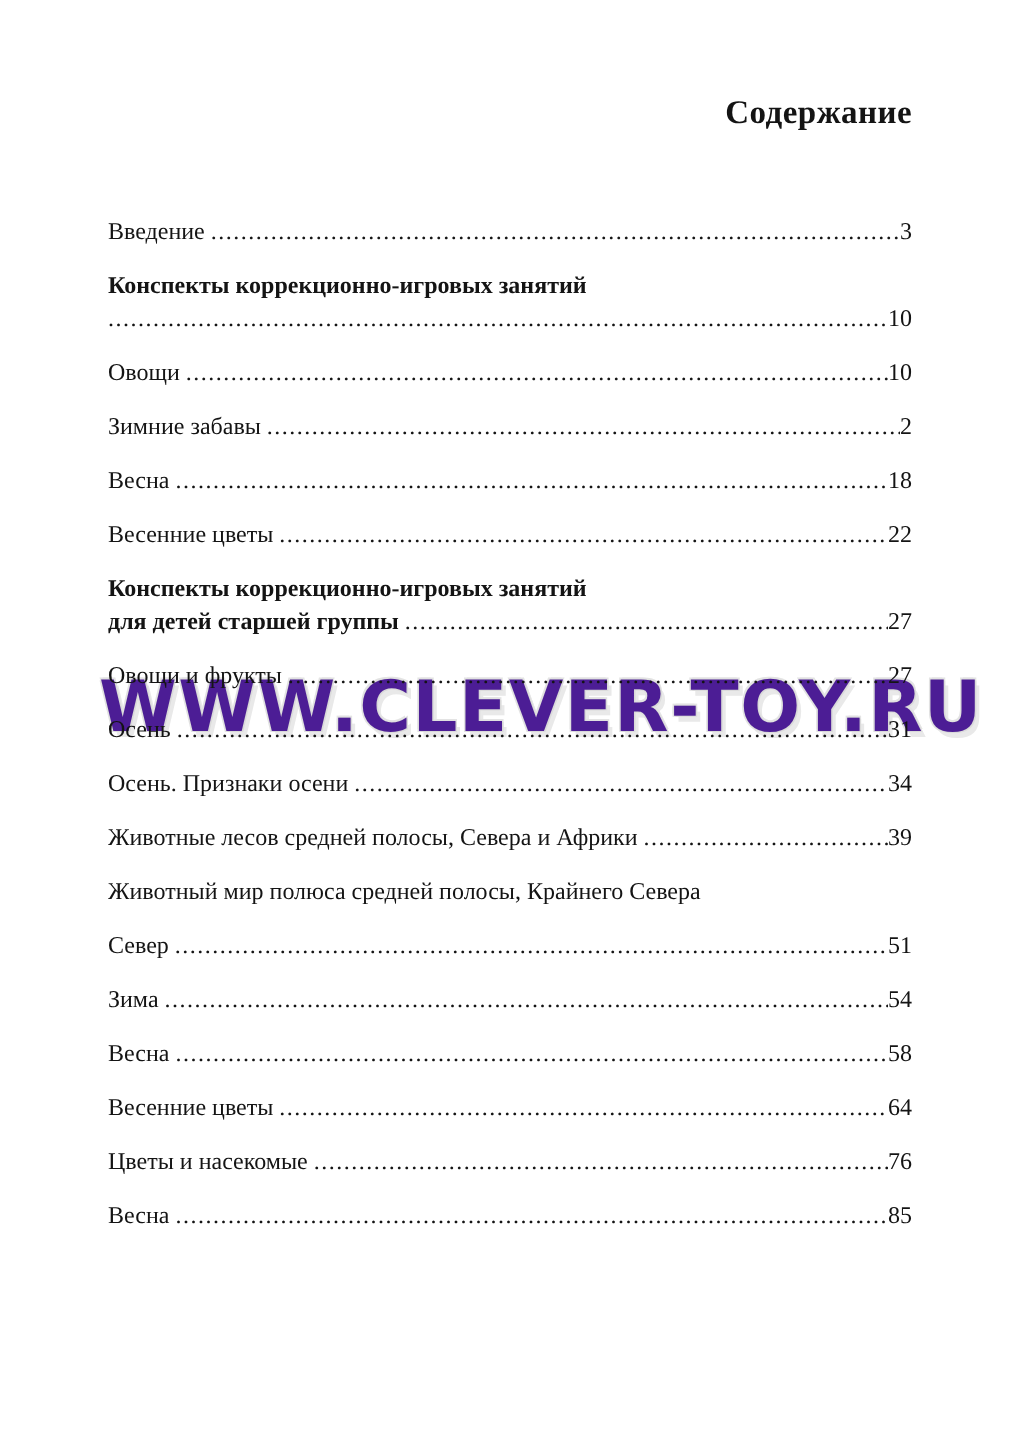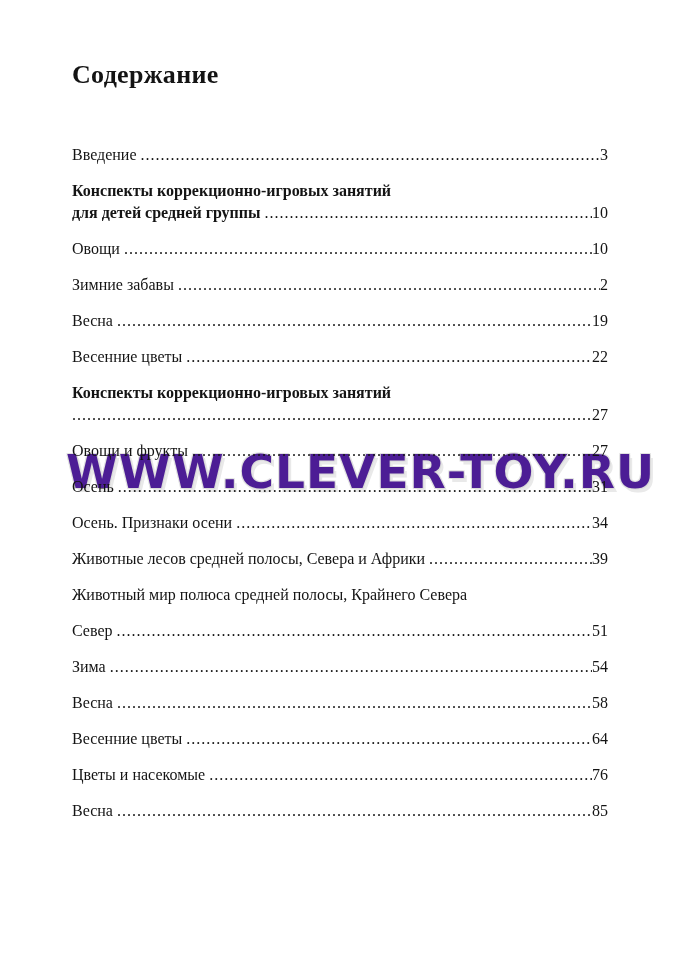--- a/index.html
+++ b/index.html
@@ -36,24 +36,24 @@
       1px -1px 0 #e4e4e4,
       -1px 1px 0 #e4e4e4,
       3px 4px 0 #e9e9e9;
     pointer-events: none;
     user-select: none;
   }
   .title {
     position: relative;
     z-index: 1;
     margin: 0;
-    font-size: 26px;
+    font-size: 22px;
     line-height: 26px;
     font-weight: bold;
-    text-align: left;
+    text-align: right;
     letter-spacing: 0.3px;
   }
   .toc {
     position: relative;
     z-index: 1;
     margin-top: 56px;
   }
   .entry {
     font-size: 16px;
     line-height: 22px;
@@ -99,21 +99,20 @@
       <span class="dots"></span>
       <span class="page-num">3</span>
     </div>
   </div>
 
   <div class="entry bold">
     <div class="extra-lines">
           <div class="line">Конспекты коррекционно-игровых занятий</div>
         </div>
     <div class="row">
-      <span class="label">для детей средней группы</span>
       <span class="dots"></span>
       <span class="page-num">10</span>
     </div>
   </div>
 
   <div class="entry">
     <div class="extra-lines"></div>
     <div class="row">
       <span class="label">Овощи</span>
       <span class="dots"></span>
@@ -128,38 +127,39 @@
       <span class="dots"></span>
       <span class="page-num">2</span>
     </div>
   </div>
 
   <div class="entry">
     <div class="extra-lines"></div>
     <div class="row">
       <span class="label">Весна</span>
       <span class="dots"></span>
-      <span class="page-num">19</span>
+      <span class="page-num">18</span>
     </div>
   </div>
 
   <div class="entry">
     <div class="extra-lines"></div>
     <div class="row">
       <span class="label">Весенние цветы</span>
       <span class="dots"></span>
       <span class="page-num">22</span>
     </div>
   </div>
 
   <div class="entry bold">
     <div class="extra-lines">
           <div class="line">Конспекты коррекционно-игровых занятий</div>
         </div>
     <div class="row">
+      <span class="label">для детей старшей группы</span>
       <span class="dots"></span>
       <span class="page-num">27</span>
     </div>
   </div>
 
   <div class="entry">
     <div class="extra-lines"></div>
     <div class="row">
       <span class="label">Овощи и фрукты</span>
       <span class="dots"></span>

